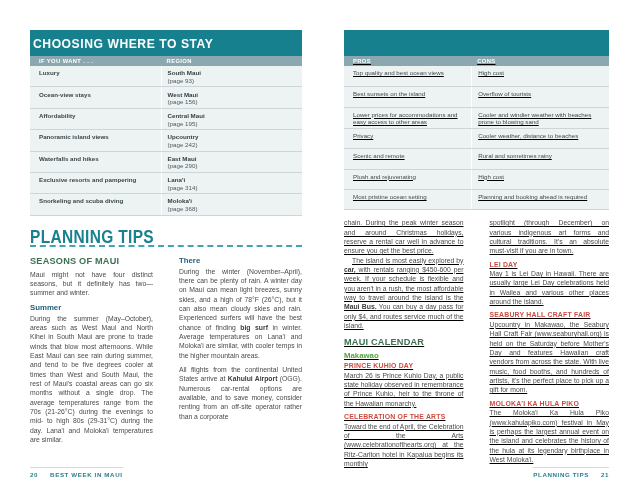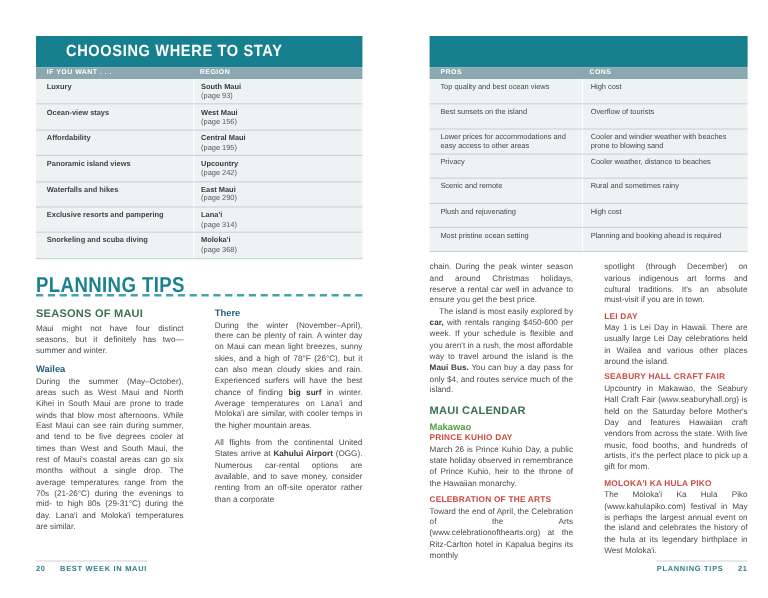--- a/index.html
+++ b/index.html
@@ -2,26 +2,26 @@
 <html><head>
 <meta charset="utf-8">
 <style>
   * { margin:0; padding:0; box-sizing:border-box; }
   html,body { background:#ffffff; }
   body { font-family:"Liberation Sans", sans-serif; }
   .sheet { position:relative; width:640px; height:498px; background:#ffffff; overflow:hidden; }
 
   .page { position:absolute; top:30px; height:448px; }
   .page-left  { left:30px;  width:272px; }
-  .page-right { left:358px; width:265px; }
+  .page-right { left:344px; width:265px;text-decoration:underline; }
 
   
   .tbl { width:100%; }
   .tbl-title { height:26px; background:#17808f; color:#ffffff; line-height:26px;
-               padding-left:25px; overflow:hidden; white-space:nowrap; }
+               padding-left:3px; overflow:hidden; white-space:nowrap; }
   .tbl-title .cond { display:inline-block; transform:scaleX(.9); transform-origin:0 50%;
                      font-weight:bold; font-size:13.5px; letter-spacing:.6px; }
   .tbl-head { display:flex; height:10px; background:#8ba7b0; color:#ffffff;
               font-size:5.8px; font-weight:bold; letter-spacing:.4px; line-height:10px; }
   .tbl-head .th1 { width:48%; padding-left:9px; }
   .tbl-head .th2 { width:52%; padding-left:6px; }
   .tbl-body { background:#edf2f3; border-bottom:1px solid #ccd6d9; }
   .trow { display:flex; min-height:20.3px; border-top:1px solid #ccd6d9; }
   .trow:first-child { border-top:none; }
   .tc { font-size:6.2px; line-height:7.6px; color:#3e4a4c; padding:3.2px 6px 2px 9px; }
@@ -137,21 +137,21 @@
 
     <h1 class="pt-title">
       <span class="cond">PLANNING TIPS</span>
     </h1>
     <div class="dash-rule"></div>
 
     <div class="cols">
       <div class="col">
         <h2 class="sec">SEASONS OF MAUI</h2>
         <p>Maui might not have four distinct seasons, but it definitely has two—summer and winter.</p>
-        <h3 class="season">Wailea</h3>
+        <h3 class="season">Summer</h3>
         <p>During the summer (May–October), areas such as West Maui and North Kihei in South Maui are prone to trade winds that blow most afternoons. While East Maui can see rain during summer, and tend to be five degrees cooler at times than West and South Maui, the rest of Maui's coastal areas can go six months without a single drop. The average temperatures range from the 70s (21-26°C) during the evenings to mid- to high 80s (29-31°C) during the day. Lana'i and Moloka'i temperatures are similar.</p>
       </div>
       <div class="col">
         <h3 class="season" style="margin-top:1px;">There</h3>
         <p><span>During the winter (November–April), there can be plenty of rain. A winter day on Maui can mean light breezes, sunny skies, and a high of 78°F (26°C), but it can also mean cloudy skies and rain. Experienced surfers will have the best chance of finding </span><span class="b">big surf</span><span> in winter. Average temperatures on Lana'i and Moloka'i are similar, with cooler temps in the higher mountain areas.</span></p>
         <p><span>All flights from the continental United States arrive at </span><span class="b">Kahului Airport</span><span> (OGG). Numerous car-rental options are available, and to save money, consider renting from an off-site operator rather than a corporate</span></p>
       </div>
     </div>
 
     <div class="footer footer-left">

